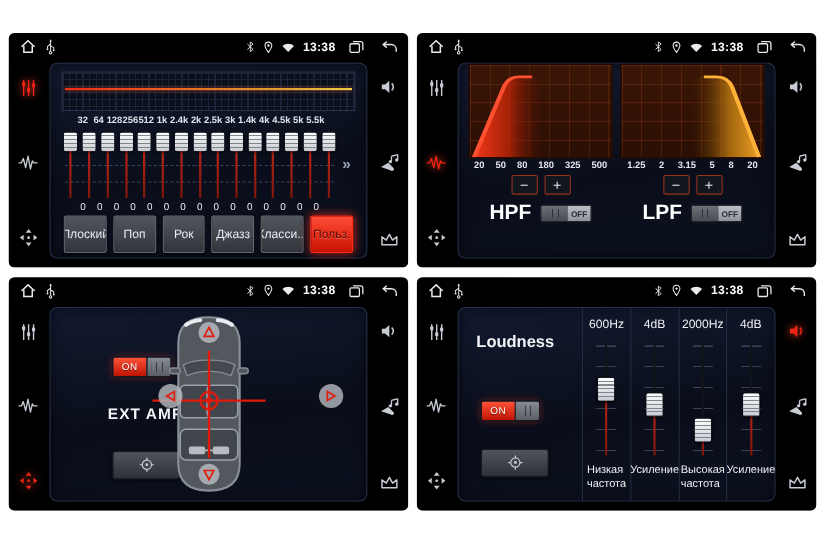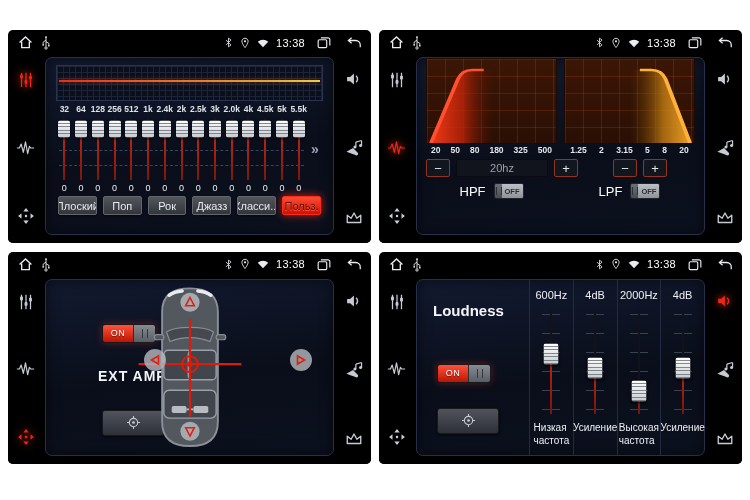--- a/index.html
+++ b/index.html
@@ -2,70 +2,70 @@
 <html><head>
 <meta charset="utf-8">
 <style>
 *{box-sizing:border-box;margin:0;padding:0}
 html,body{width:750px;height:500px;background:#fff;font-family:"Liberation Sans",sans-serif}
 .grid{width:750px;height:500px;padding:30px 8px 36px;display:grid;grid-template-columns:1fr 1fr;grid-template-rows:1fr 1fr;column-gap:8px;row-gap:9px;background:#fff}
 .screen{background:#000;border-radius:5px;overflow:hidden;display:flex;flex-direction:column;min-height:0}
 
 .sbar{height:25px;flex:none;display:flex;align-items:center;gap:7px;padding:0 9px;color:#e9ebef}
 .sbar .sp{flex:1}
-.time{font-size:11px;font-weight:normal;color:#fff;letter-spacing:.3px}
+.time{font-size:11px;font-weight:bold;color:#fff;letter-spacing:.3px}
 .sico{display:flex;align-items:center;color:#e9ebef}
 
 .body{flex:1;display:flex;min-height:0;background:#000}
 .rail{width:35px;flex:none;display:flex;flex-direction:column;align-items:center;justify-content:space-between;padding:16px 0 18px}
 .icon{color:#c6cbd4;display:flex}
 .icon.red{color:#ef2415;filter:drop-shadow(0 0 4px rgba(255,60,35,.95))}
 .panel{flex:1;margin:2px 2px 8px;background:linear-gradient(173deg,#121a30 0%,#0a0e1a 55%,#0c111f 100%);border:1px solid #26304b;border-radius:7px;min-width:0;position:relative;box-shadow:inset 0 0 14px rgba(0,0,0,.55)}
 
 .swon{width:54px;height:19px;display:flex;border-radius:3px;overflow:hidden;border:1px solid #17191e;box-shadow:0 0 7px rgba(255,55,30,.35)}
 .swon .on{flex:1;background:linear-gradient(#ff5238,#bd1404);color:#fff;font-size:9px;font-weight:normal;display:flex;align-items:center;justify-content:center;letter-spacing:.5px;text-shadow:0 1px 1px rgba(0,0,0,.5)}
 .swon .knob{width:22px;background:linear-gradient(#878b92,#595d64);border-left:1px solid #2a2d32;background-image:repeating-linear-gradient(90deg,transparent 0 4px,#34373d 4px 5px),linear-gradient(#878b92,#595d64);background-size:13px 9px,100% 100%;background-position:center,0 0;background-repeat:no-repeat}
-.swoff{width:30px;height:16px;display:flex;border-radius:2px;overflow:hidden;border:1px solid #202329}
+.swoff{width:47px;height:16px;display:flex;border-radius:2px;overflow:hidden;border:1px solid #202329}
 .swoff .knob{flex:1;background-image:repeating-linear-gradient(90deg,transparent 0 4px,#2e3136 4px 5px),linear-gradient(#6c7077,#484c53);background-size:13px 8px,100% 100%;background-position:center,0 0;background-repeat:no-repeat}
 .swoff .off{width:21px;background:linear-gradient(#bcc0c6,#8e9299);color:#2b2e33;font-size:7.5px;font-weight:bold;display:flex;align-items:center;justify-content:center}
 .target-btn{width:62px;height:26px;background:linear-gradient(#50545c,#2d3037);border:1px solid #17191d;border-radius:3px;display:flex;align-items:center;justify-content:center;color:#dde0e6;box-shadow:0 1px 3px rgba(0,0,0,.7)}
 .handle{position:absolute;left:50%;transform:translate(-50%,-50%);width:12px;height:17px;border-radius:2px;background-image:repeating-linear-gradient(to bottom,rgba(110,116,124,0) 0 2.5px,rgba(110,116,124,.85) 2.5px 3.5px),linear-gradient(180deg,#ffffff,#c7cbd1);box-shadow:0 1px 3px rgba(0,0,0,.85)}
 .rpt{flex:1;display:flex;min-width:0}
 
 .eq-graph{height:36px;margin:7px 10px 3px;background:#0a0f1b;border:1px solid #2a344f;position:relative;background-image:repeating-linear-gradient(to right,#1b2439 0 1px,transparent 1px 6px),repeating-linear-gradient(to bottom,#1b2439 0 1px,transparent 1px 6px)}
 .eq-line{position:absolute;left:2px;right:2px;top:42%;height:2px;background:linear-gradient(90deg,#f02a15,#e0a832 80%,#eccb45);box-shadow:0 0 5px rgba(255,90,35,.55)}
-.eq-row{display:flex;margin:0 10px;align-items:center}
+.eq-row{display:flex;margin:0 22px;align-items:center}
 .eq-row .end{flex:none;width:16px;text-align:center}
 .eq-freq{flex:1;text-align:center;font-size:8.5px;font-weight:bold;color:#dfe4ec;white-space:nowrap}
 .eq-zone{position:relative;height:68px;margin:1px 10px 0;display:flex}
 .eq-zone .tick{position:absolute;left:3px;right:19px;height:0;border-top:1px dashed #3a4460}
 .eq-sl{flex:1;position:relative}
 .eq-sl::before{content:"";position:absolute;left:50%;margin-left:-1px;top:3px;bottom:3px;width:2px;background:linear-gradient(to bottom,#15171d 0 19%,#c7271a 19%,#7e160b 100%)}
 .eq-sl .handle{top:20%}
 .eq-more{flex:none;width:16px;display:flex;align-items:center;justify-content:center;color:#9aa3b6;font-size:14px;font-weight:bold}
 .eq-val{flex:1;text-align:center;font-size:9px;color:#edeff3}
 .presets{display:flex;gap:6px;margin:3px 12px 0}
-.preset{flex:1;height:19px;display:flex;align-items:center;justify-content:center;font-size:11px;color:#e7eaee;background:linear-gradient(#51555c,#32363c);border:1px solid #63676d;border-radius:2px;box-shadow:0 1px 2px rgba(0,0,0,.6);white-space:nowrap;overflow:hidden;padding:0 3px}
+.preset{flex:1;height:34px;display:flex;align-items:center;justify-content:center;font-size:11px;color:#e7eaee;background:linear-gradient(#51555c,#32363c);border:1px solid #63676d;border-radius:2px;box-shadow:0 1px 2px rgba(0,0,0,.6);white-space:nowrap;overflow:hidden;padding:0 3px}
 .preset.active{background:linear-gradient(#ff4c34,#c91303);border-color:#ff2b16;color:#5e0a02;font-weight:normal;text-shadow:0 1px 0 rgba(255,170,160,.45);box-shadow:0 0 9px rgba(255,45,25,.75)}
 
 .xtabs{display:flex;margin:6px 24px 6px;justify-content:space-around}
 .xtab{width:110px;height:19px;display:flex;align-items:center;justify-content:center;font-size:11px;color:#e7eaee;background:linear-gradient(#4c5057,#33373d);border:1px solid #5d6167;border-radius:2px}
 .xtab.active{background:linear-gradient(#ff5038,#c41303);border:1px solid #ff5b45;color:#6e0c01;font-weight:bold;box-shadow:0 0 11px rgba(255,45,25,.85)}
 .xgraphs{display:flex;gap:7px;margin:0 9px;height:86px}
 .xgraph{flex:1;position:relative;border:1px solid #1a0a02;background-image:repeating-linear-gradient(to right,rgba(228,92,32,.18) 0 1px,transparent 1px 18px),repeating-linear-gradient(to bottom,rgba(228,92,32,.18) 0 1px,transparent 1px 17px),linear-gradient(180deg,#44190699,#2b0f04);background-color:#2e1105}
 .xgraph svg{position:absolute;inset:0;width:100%;height:100%}
 .xaxis{display:flex;gap:7px;margin:1px 9px 0}
 .ax{flex:1;display:flex;justify-content:space-around;font-size:8.5px;font-weight:bold;color:#e4e8ee}
 .xsteps{display:flex;gap:7px;margin:4px 9px 0}
 .xstep{flex:1;display:flex;justify-content:center;align-items:center;gap:6px}
 .stepbtn{width:24px;height:18px;background:#12161f;border:1px solid #95331d;border-radius:2px;color:#e2e6ec;font-size:13px;line-height:1;display:flex;align-items:center;justify-content:center}
 .stepval{width:92px;height:18px;background:#11141d;border:1px solid #090b10;color:#99a1b1;font-size:11px;display:flex;align-items:center;justify-content:center;border-radius:2px}
 .xtogs{display:flex;gap:7px;margin:6px 9px 0}
 .xtog{flex:1;display:flex;justify-content:center;align-items:center;gap:8px}
-.xtog .lbl{color:#fff;font-weight:normal;font-size:13px}
+.xtog .lbl{color:#fff;font-weight:bold;font-size:19px}
 
 .q3toggle{position:absolute;left:56px;top:44px}
 .extamp{position:absolute;left:52px;top:88px;color:#f3f5f8;font-size:14px;font-weight:bold;letter-spacing:1px}
 .q3target{position:absolute;left:56px;top:130px}
 .car{position:absolute;left:50%;top:4px;transform:translateX(-50%);height:calc(100% - 10px)}
 .dirc{position:absolute;width:22px;height:22px;border-radius:50%;background:rgba(178,182,188,.82);display:flex;align-items:center;justify-content:center;top:46%;transform:translateY(-50%)}
 .dirc.l{left:34%}.dirc.r{left:85%}
 
 .q4panel{display:flex}
 .ldside{width:112px;flex:none;position:relative}
@@ -223,21 +223,21 @@
               <span class="eq-freq">32</span>
               <span class="eq-freq">64</span>
               <span class="eq-freq">128</span>
               <span class="eq-freq">256</span>
               <span class="eq-freq">512</span>
               <span class="eq-freq">1k</span>
               <span class="eq-freq">2.4k</span>
               <span class="eq-freq">2k</span>
               <span class="eq-freq">2.5k</span>
               <span class="eq-freq">3k</span>
-              <span class="eq-freq">2.0k</span>
+              <span class="eq-freq">1.4k</span>
               <span class="eq-freq">4k</span>
               <span class="eq-freq">4.5k</span>
               <span class="eq-freq">5k</span>
               <span class="eq-freq">5.5k</span>
             </div>
           <span class="end"></span>
         </div>
         <div class="eq-zone">
           <i class="tick" style="top:52%"></i>
           <i class="tick" style="top:74%"></i>
@@ -440,21 +440,20 @@
               <span>2</span>
               <span>3.15</span>
               <span>5</span>
               <span>8</span>
               <span>20</span>
             </div>
         </div>
         <div class="xsteps">
           <div class="xstep">
             <button class="stepbtn">−</button>
-            <div class="stepval">20hz</div>
             <button class="stepbtn">+</button>
           </div>
           <div class="xstep">
             <button class="stepbtn">−</button>
             <button class="stepbtn">+</button>
           </div>
         </div>
         <div class="xtogs">
           <div class="xtog">
             <span class="lbl">HPF</span>

